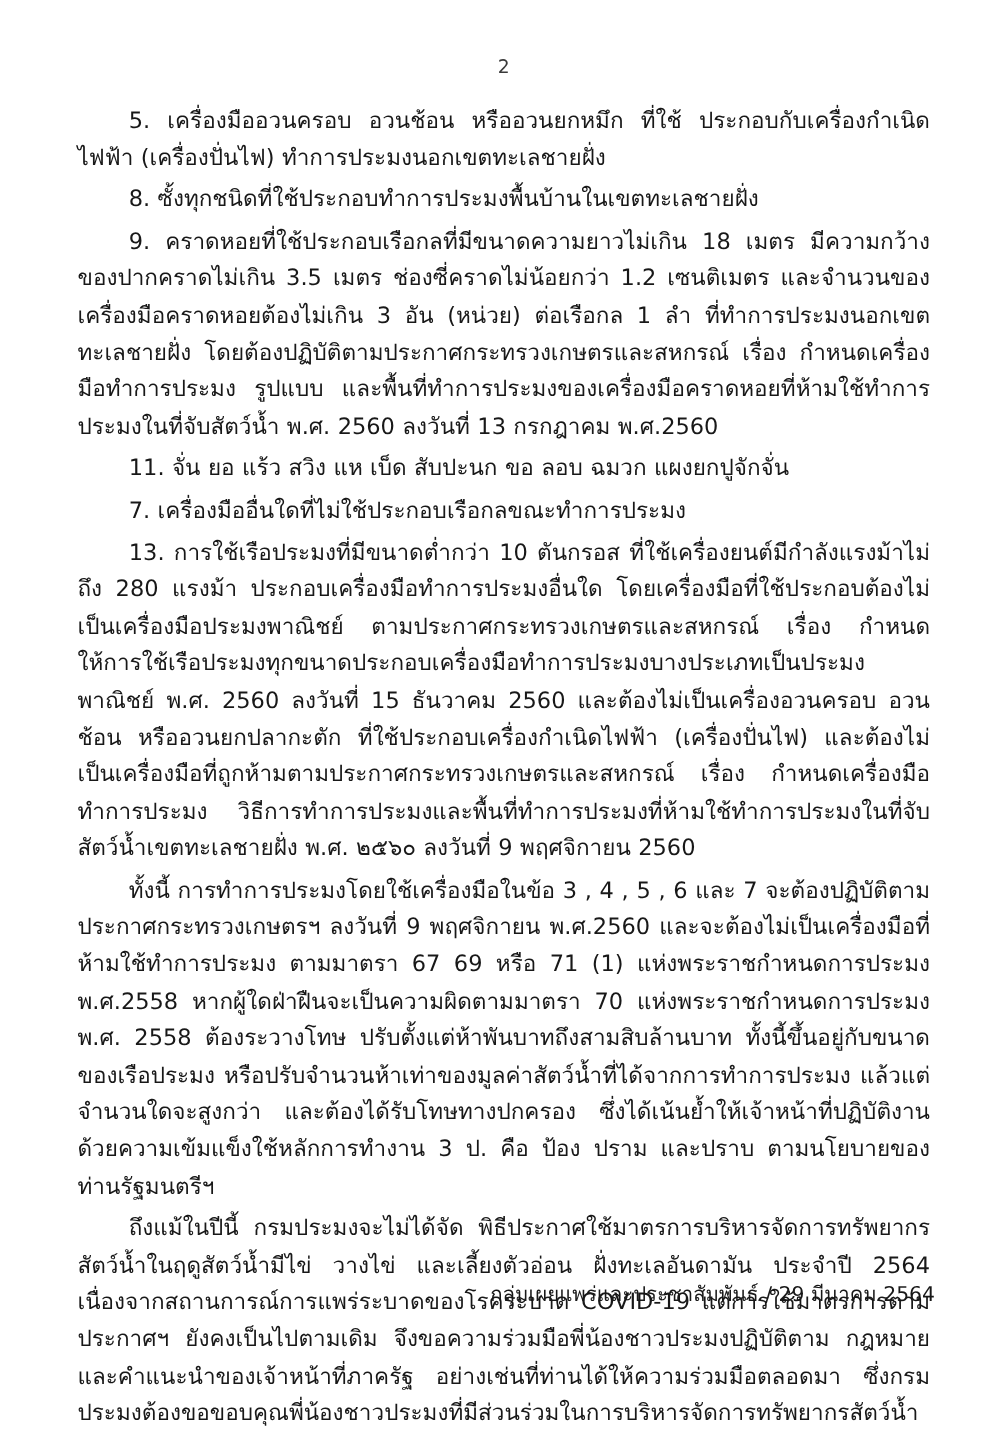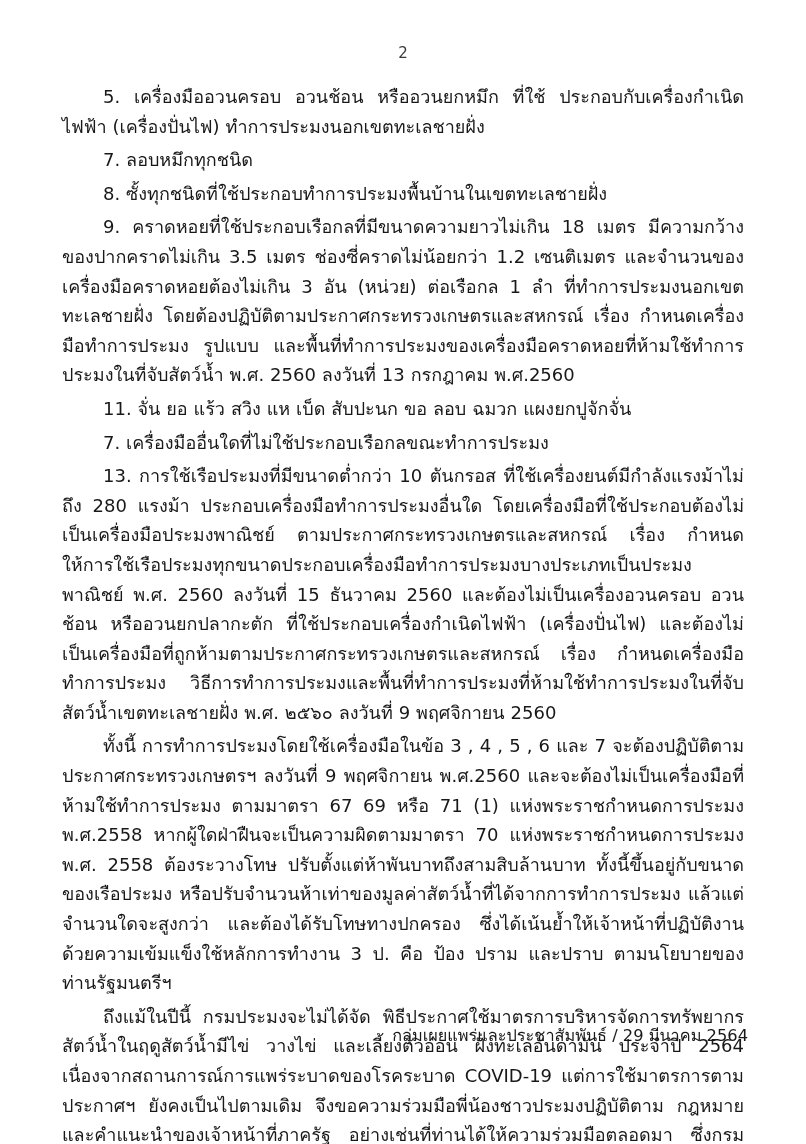--- a/index.html
+++ b/index.html
@@ -77,21 +77,20 @@
 </style>
 </head>
 <body>
 
 <div class="page">
 
   <div class="page-number">2</div>
 
   <div class="body-text">
     <p class="para">5. เครื่องมืออวนครอบ อวนช้อน หรืออวนยกหมึก ที่ใช้  ประกอบกับเครื่องกำเนิดไฟฟ้า (เครื่องปั่นไฟ) ทำการประมงนอกเขตทะเลชายฝั่ง</p>
-    <p class="para short">7. ลอบหมึกทุกชนิด</p>
     <p class="para short">8. ซั้งทุกชนิดที่ใช้ประกอบทำการประมงพื้นบ้านในเขตทะเลชายฝั่ง</p>
     <p class="para">9. คราดหอยที่ใช้ประกอบเรือกลที่มีขนาดความยาวไม่เกิน 18 เมตร มีความกว้างของปากคราดไม่เกิน 3.5 เมตร ช่องซี่คราดไม่น้อยกว่า 1.2 เซนติเมตร และจำนวนของเครื่องมือคราดหอยต้องไม่เกิน 3 อัน (หน่วย) ต่อเรือกล 1 ลำ ที่ทำการประมงนอกเขตทะเลชายฝั่ง โดยต้องปฏิบัติตามประกาศกระทรวงเกษตรและสหกรณ์ เรื่อง กำหนดเครื่องมือทำการประมง รูปแบบ และพื้นที่ทำการประมงของเครื่องมือคราดหอยที่ห้ามใช้ทำการประมงในที่จับสัตว์น้ำ พ.ศ. 2560 ลงวันที่ 13 กรกฎาคม พ.ศ.2560</p>
     <p class="para short">11. จั่น ยอ แร้ว สวิง แห เบ็ด สับปะนก ขอ ลอบ ฉมวก แผงยกปูจักจั่น</p>
     <p class="para short">7. เครื่องมืออื่นใดที่ไม่ใช้ประกอบเรือกลขณะทำการประมง</p>
     <p class="para">13. การใช้เรือประมงที่มีขนาดต่ำกว่า 10 ตันกรอส ที่ใช้เครื่องยนต์มีกำลังแรงม้าไม่ถึง 280 แรงม้า ประกอบเครื่องมือทำการประมงอื่นใด โดยเครื่องมือที่ใช้ประกอบต้องไม่เป็นเครื่องมือประมงพาณิชย์ ตามประกาศกระทรวงเกษตรและสหกรณ์ เรื่อง กำหนดให้การใช้เรือประมงทุกขนาดประกอบเครื่องมือทำการประมงบางประเภทเป็นประมงพาณิชย์ พ.ศ. 2560 ลงวันที่ 15 ธันวาคม 2560 และต้องไม่เป็นเครื่องอวนครอบ อวนช้อน หรืออวนยกปลากะตัก ที่ใช้ประกอบเครื่องกำเนิดไฟฟ้า (เครื่องปั่นไฟ) และต้องไม่เป็นเครื่องมือที่ถูกห้ามตามประกาศกระทรวงเกษตรและสหกรณ์ เรื่อง กำหนดเครื่องมือทำการประมง วิธีการทำการประมงและพื้นที่ทำการประมงที่ห้ามใช้ทำการประมงในที่จับสัตว์น้ำเขตทะเลชายฝั่ง พ.ศ. ๒๕๖๐ ลงวันที่ 9 พฤศจิกายน 2560</p>
     <p class="para">ทั้งนี้ การทำการประมงโดยใช้เครื่องมือในข้อ 3 , 4 , 5 , 6 และ 7 จะต้องปฏิบัติตามประกาศกระทรวงเกษตรฯ ลงวันที่  9 พฤศจิกายน พ.ศ.2560 และจะต้องไม่เป็นเครื่องมือที่ห้ามใช้ทำการประมง ตามมาตรา 67  69 หรือ 71 (1) แห่งพระราชกำหนดการประมง พ.ศ.2558 หากผู้ใดฝ่าฝืนจะเป็นความผิดตามมาตรา 70 แห่งพระราชกำหนดการประมง พ.ศ. 2558 ต้องระวางโทษ ปรับตั้งแต่ห้าพันบาทถึงสามสิบล้านบาท ทั้งนี้ขึ้นอยู่กับขนาดของเรือประมง หรือปรับจำนวนห้าเท่าของมูลค่าสัตว์น้ำที่ได้จากการทำการประมง แล้วแต่จำนวนใดจะสูงกว่า และต้องได้รับโทษทางปกครอง ซึ่งได้เน้นย้ำให้เจ้าหน้าที่ปฏิบัติงานด้วยความเข้มแข็งใช้หลักการทำงาน 3 ป. คือ ป้อง ปราม และปราบ ตามนโยบายของท่านรัฐมนตรีฯ</p>
     <p class="para">ถึงแม้ในปีนี้ กรมประมงจะไม่ได้จัด พิธีประกาศใช้มาตรการบริหารจัดการทรัพยากรสัตว์น้ำในฤดูสัตว์น้ำมีไข่ วางไข่ และเลี้ยงตัวอ่อน ฝั่งทะเลอันดามัน ประจำปี 2564 เนื่องจากสถานการณ์การแพร่ระบาดของโรคระบาด COVID-19 แต่การใช้มาตรการตามประกาศฯ ยังคงเป็นไปตามเดิม จึงขอความร่วมมือพี่น้องชาวประมงปฏิบัติตาม กฎหมายและคำแนะนำของเจ้าหน้าที่ภาครัฐ อย่างเช่นที่ท่านได้ให้ความร่วมมือตลอดมา ซึ่งกรมประมงต้องขอขอบคุณพี่น้องชาวประมงที่มีส่วนร่วมในการบริหารจัดการทรัพยากรสัตว์น้ำเพื่อความอุดมสมบูรณ์อย่างยั่งยืน และเกิดความมั่นคงในการประกอบอาชีพประมงต่อไป....อธิบดีฯ กล่าว</p>
   </div>
 
   <div class="footer-line">กลุ่มเผยแพร่และประชาสัมพันธ์ / 29 มีนาคม 2564</div>

